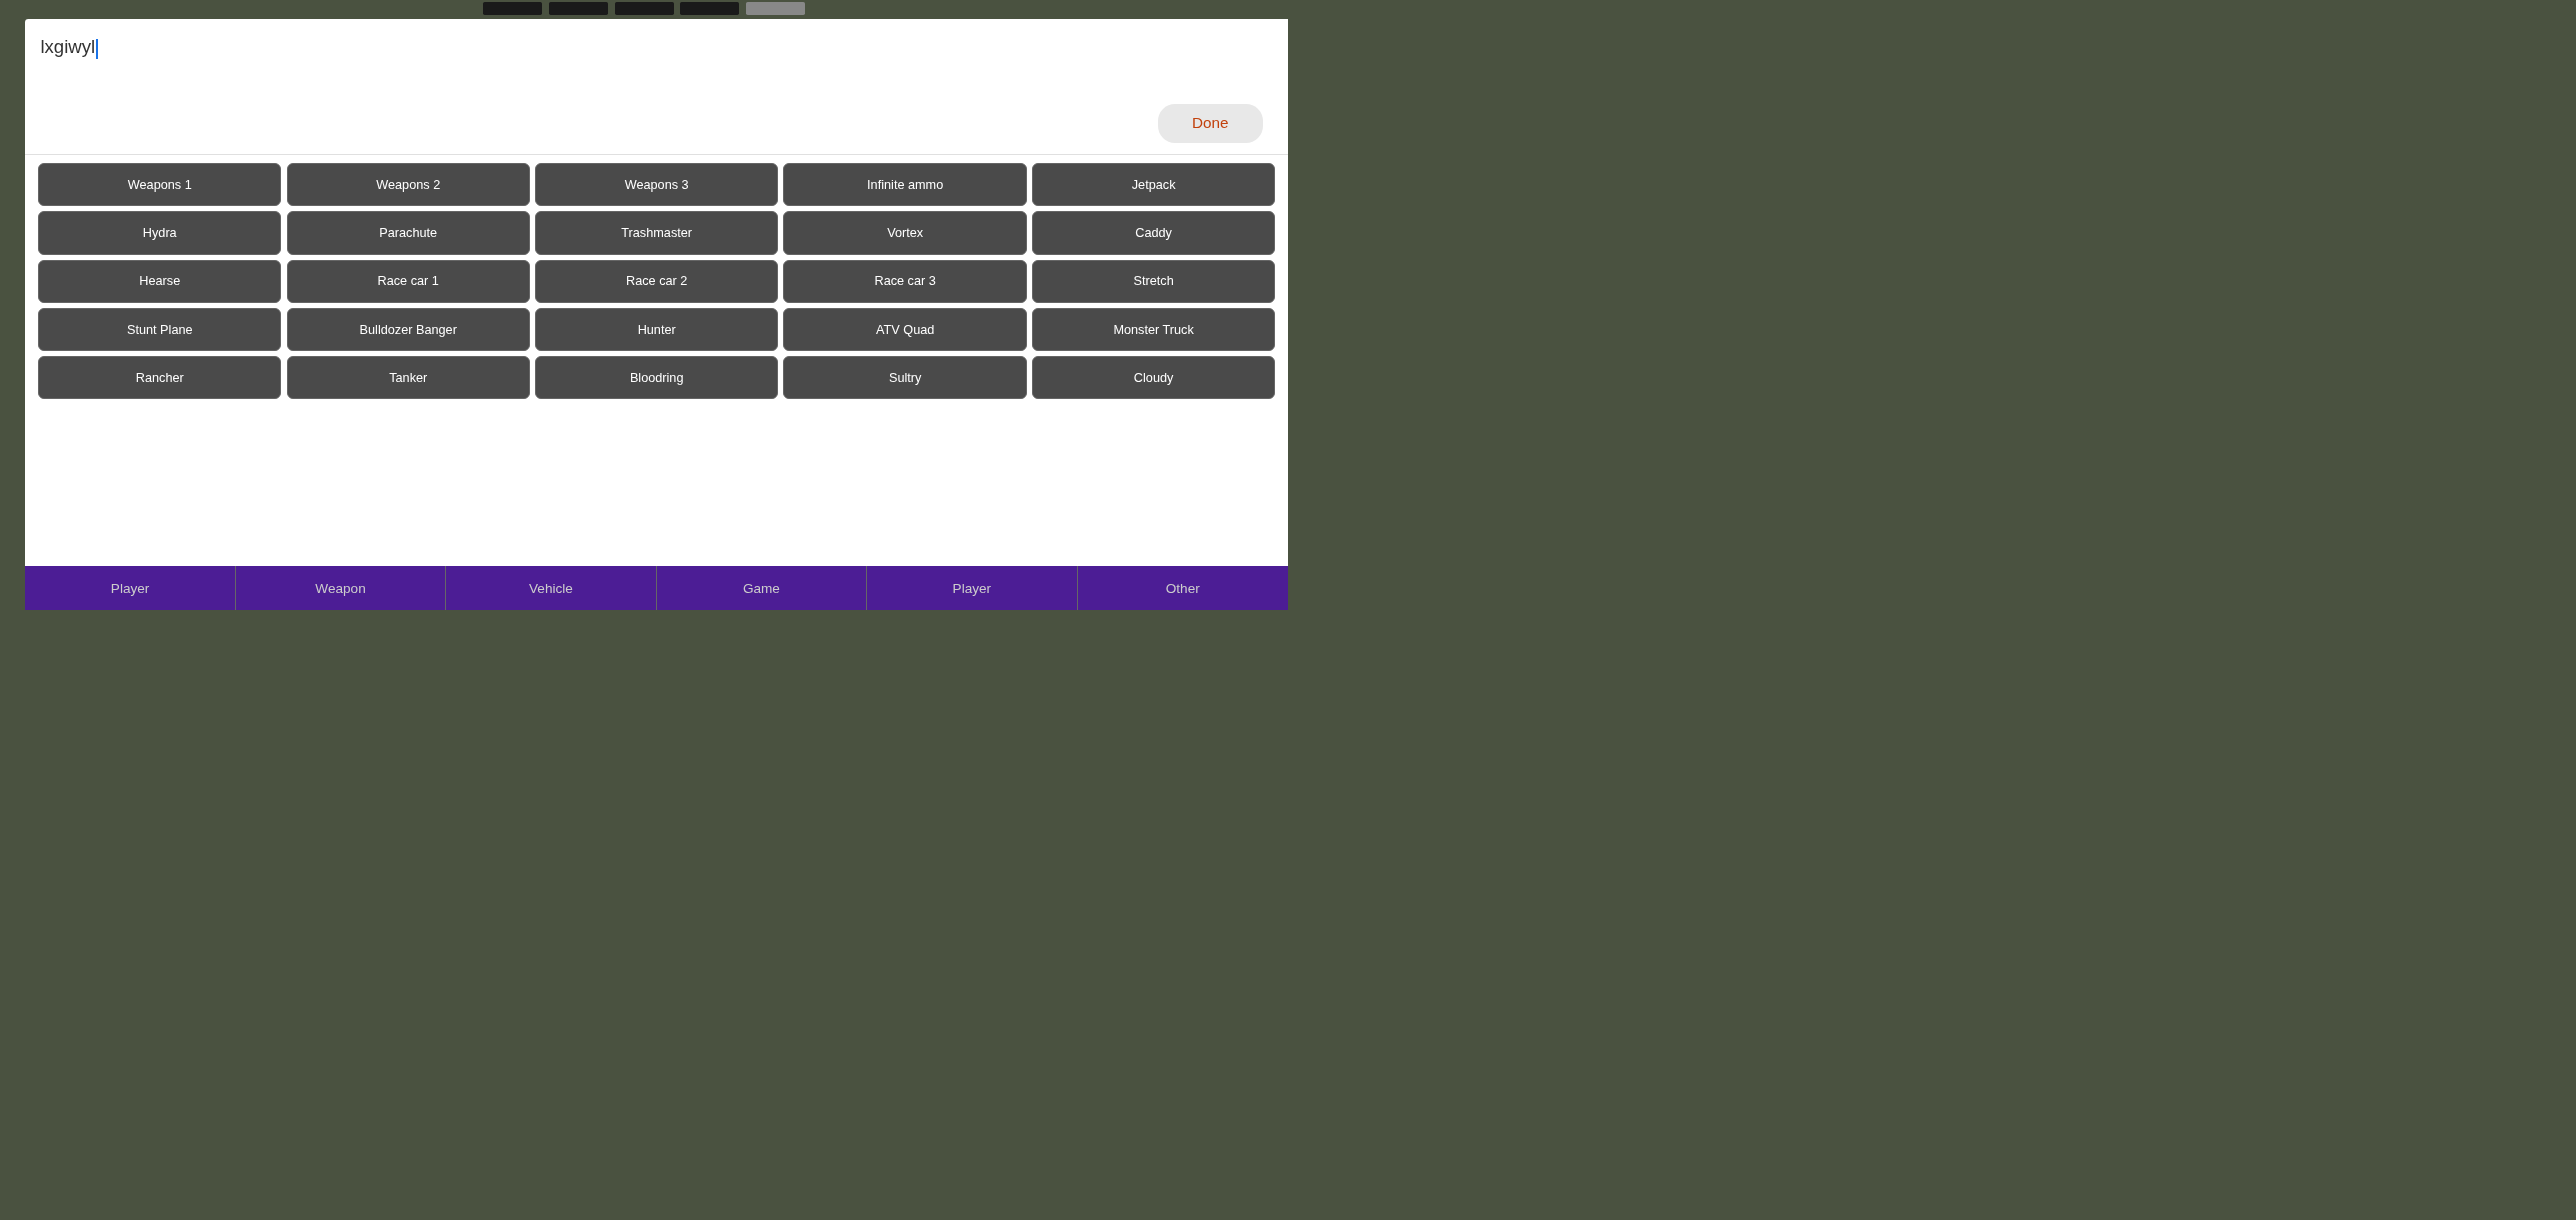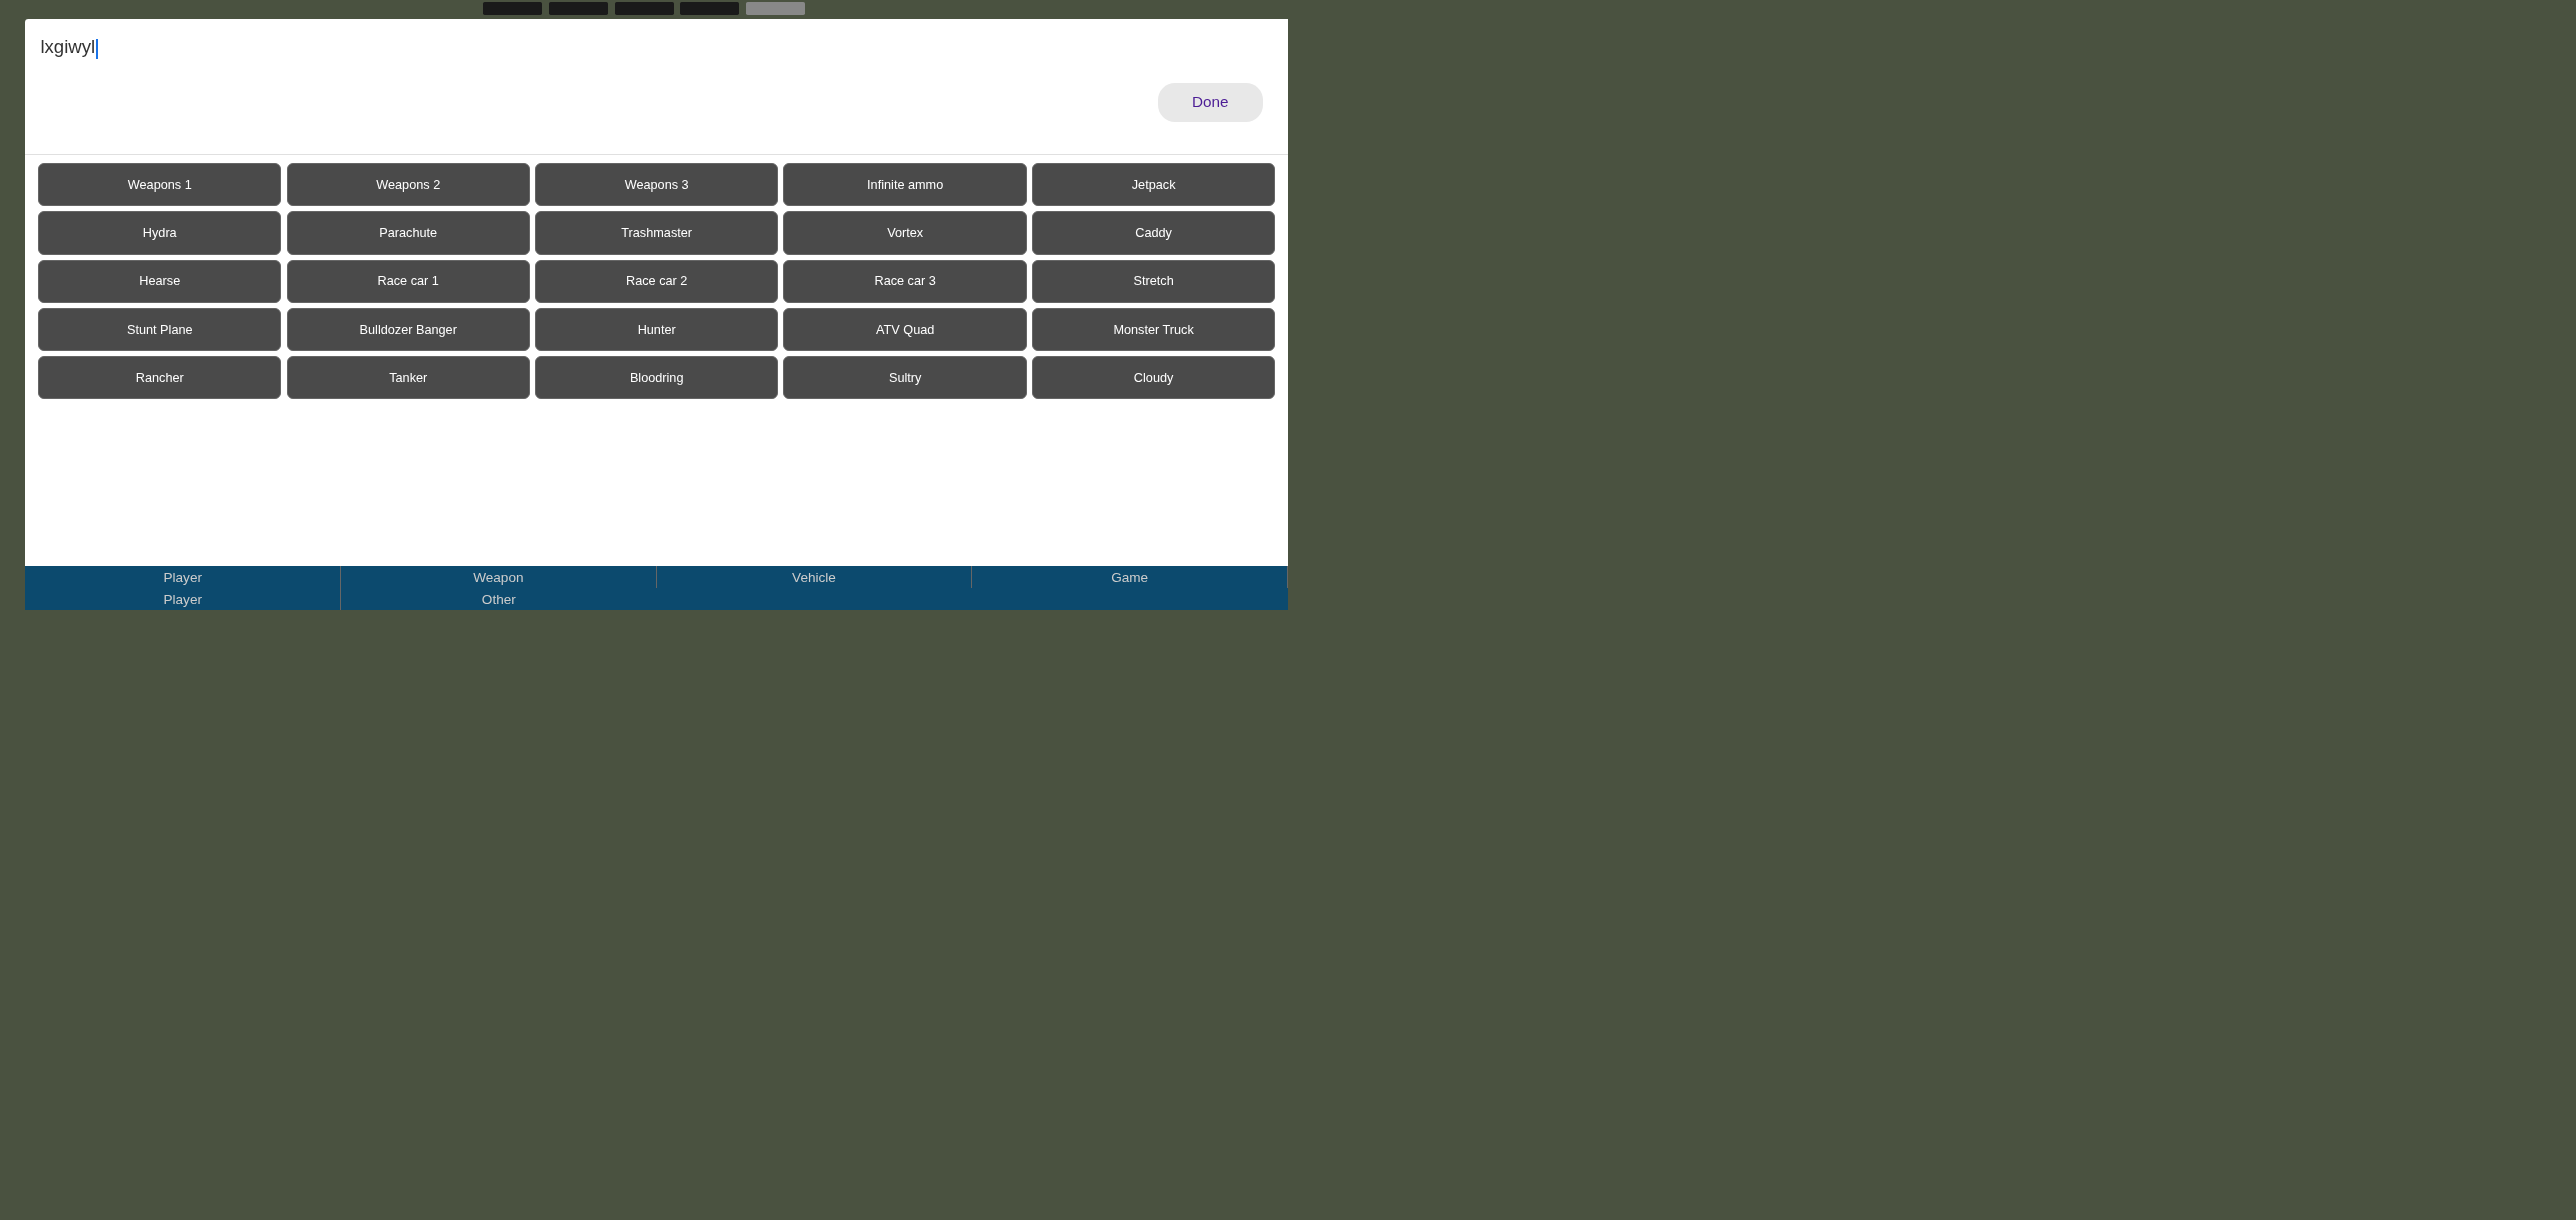--- a/index.html
+++ b/index.html
@@ -59,27 +59,27 @@
       width: 1.7px;
       height: 20.3px;
       background: #1a73e8;
       vertical-align: middle;
       margin-left: 0.8px;
     }
 
     .done-button {
       position: absolute;
       right: 25.4px;
-      bottom: 32px;
+      bottom: 11px;
       background: #e8e8e8;
       border: none;
       border-radius: 17px;
       padding: 10.2px 34px;
       font-size: 15.3px;
-      color: #4c1d95;
+      color: #c2410c;
       cursor: pointer;
     }
 
     .buttons-grid {
       padding: 8.5px 12.7px;
       display: grid;
       grid-template-columns: repeat(5, 1fr);
       gap: 5.1px;
     }
 
@@ -95,23 +95,23 @@
       white-space: nowrap;
       overflow: hidden;
       text-overflow: ellipsis;
     }
 
     .category-bar {
       position: absolute;
       bottom: 0;
       left: 25.4px;
       right: 0;
-      background: #0c4a6e;
+      background: #4c1d95;
       display: grid;
-      grid-template-columns: repeat(4, 1fr);
+      grid-template-columns: repeat(6, 1fr);
       height: 44px;
     }
 
     .category-item {
       display: flex;
       align-items: center;
       justify-content: center;
       color: #ccc;
       font-size: 13.6px;
       cursor: pointer;

